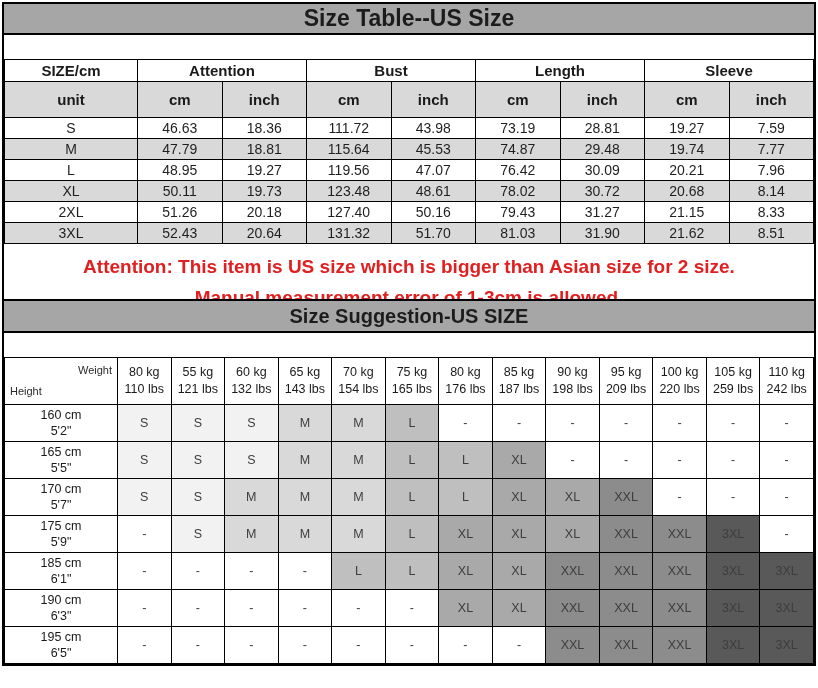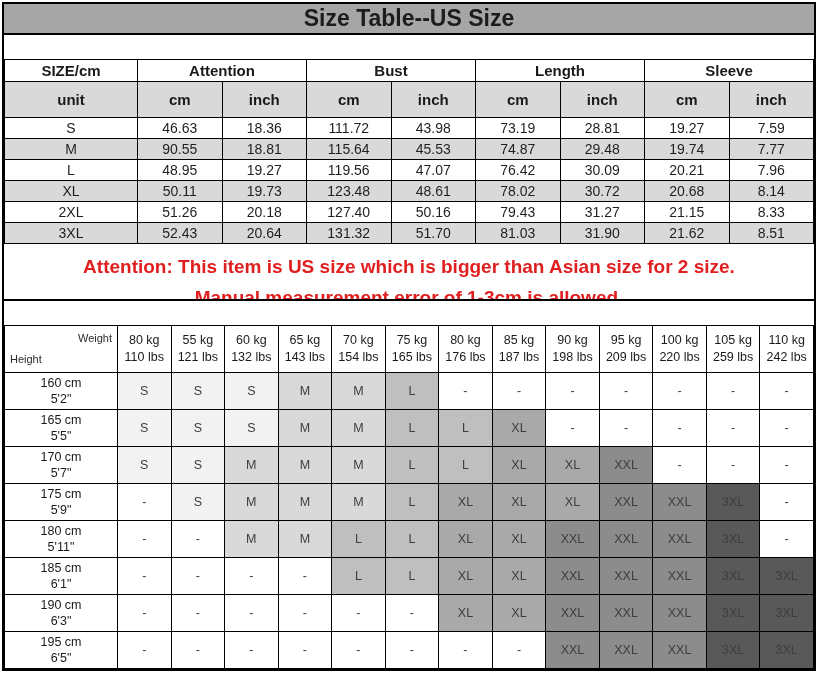--- a/index.html
+++ b/index.html
@@ -112,21 +112,21 @@
           <td>18.36</td>
           <td>111.72</td>
           <td>43.98</td>
           <td>73.19</td>
           <td>28.81</td>
           <td>19.27</td>
           <td>7.59</td>
         </tr>
         <tr class="alt">
           <td>M</td>
-          <td>90.55</td>
+          <td>47.79</td>
           <td>18.81</td>
           <td>115.64</td>
           <td>45.53</td>
           <td>74.87</td>
           <td>29.48</td>
           <td>19.74</td>
           <td>7.77</td>
         </tr>
         <tr>
           <td>L</td>
@@ -174,20 +174,21 @@
         </tr>
       </tbody>
   </table>
   <div class="attention" style="color: rgb(224, 32, 32);">
     <div>Attention:  This item is US size which is bigger than Asian size for 2 size.</div>
     <div>Manual measurement error of 1-3cm is allowed.</div>
   </div>
 </div>
 
 <div class="block bottom-block">
+  <div class="title-bar tb2">Size Suggestion-US SIZE</div>
   <table class="suggestion-table">
     <colgroup>
       <col style="width:113px">
       <col>
         <col>
         <col>
         <col>
         <col>
         <col>
         <col>
@@ -330,39 +331,20 @@
           <td style="background: rgb(169, 169, 169);">XL</td>
           <td style="background: rgb(169, 169, 169);">XL</td>
           <td style="background: rgb(169, 169, 169);">XL</td>
           <td style="background: rgb(140, 140, 140);">XXL</td>
           <td style="background: rgb(140, 140, 140);">XXL</td>
           <td style="background: rgb(89, 89, 89);">3XL</td>
           <td style="background: rgb(255, 255, 255);">-</td>
         </tr>
         <tr>
           <th class="height-cell">
-            <div>180 cm</div>
-            <div>5'11"</div>
-          </th>
-          <td style="background: rgb(255, 255, 255);">-</td>
-          <td style="background: rgb(255, 255, 255);">-</td>
-          <td style="background: rgb(217, 217, 217);">M</td>
-          <td style="background: rgb(217, 217, 217);">M</td>
-          <td style="background: rgb(191, 191, 191);">L</td>
-          <td style="background: rgb(191, 191, 191);">L</td>
-          <td style="background: rgb(169, 169, 169);">XL</td>
-          <td style="background: rgb(169, 169, 169);">XL</td>
-          <td style="background: rgb(140, 140, 140);">XXL</td>
-          <td style="background: rgb(140, 140, 140);">XXL</td>
-          <td style="background: rgb(140, 140, 140);">XXL</td>
-          <td style="background: rgb(89, 89, 89);">3XL</td>
-          <td style="background: rgb(255, 255, 255);">-</td>
-        </tr>
-        <tr>
-          <th class="height-cell">
             <div>185 cm</div>
             <div>6'1"</div>
           </th>
           <td style="background: rgb(255, 255, 255);">-</td>
           <td style="background: rgb(255, 255, 255);">-</td>
           <td style="background: rgb(255, 255, 255);">-</td>
           <td style="background: rgb(255, 255, 255);">-</td>
           <td style="background: rgb(191, 191, 191);">L</td>
           <td style="background: rgb(191, 191, 191);">L</td>
           <td style="background: rgb(169, 169, 169);">XL</td>

